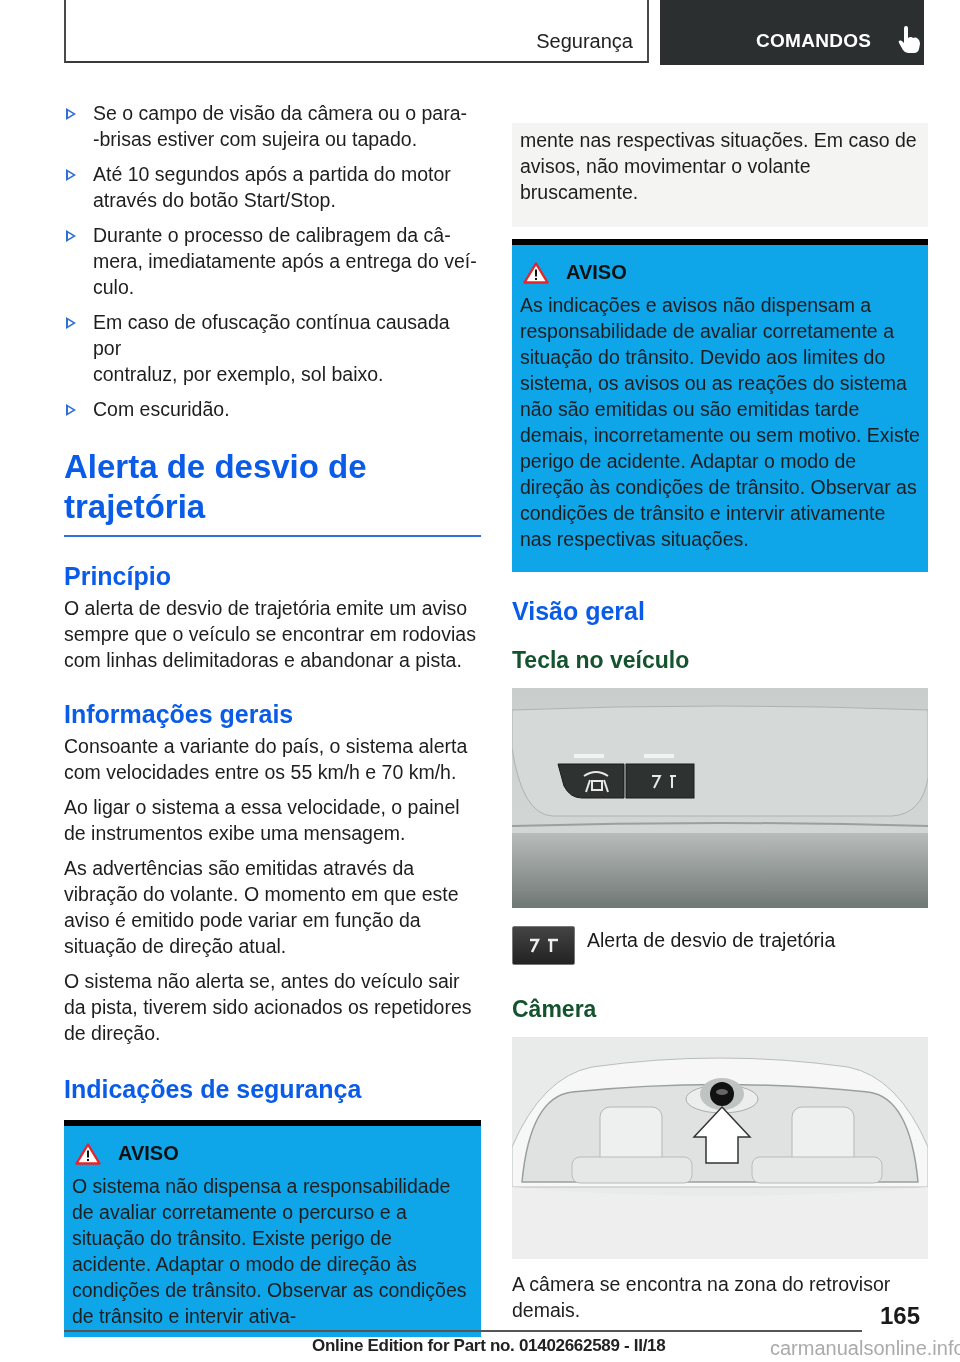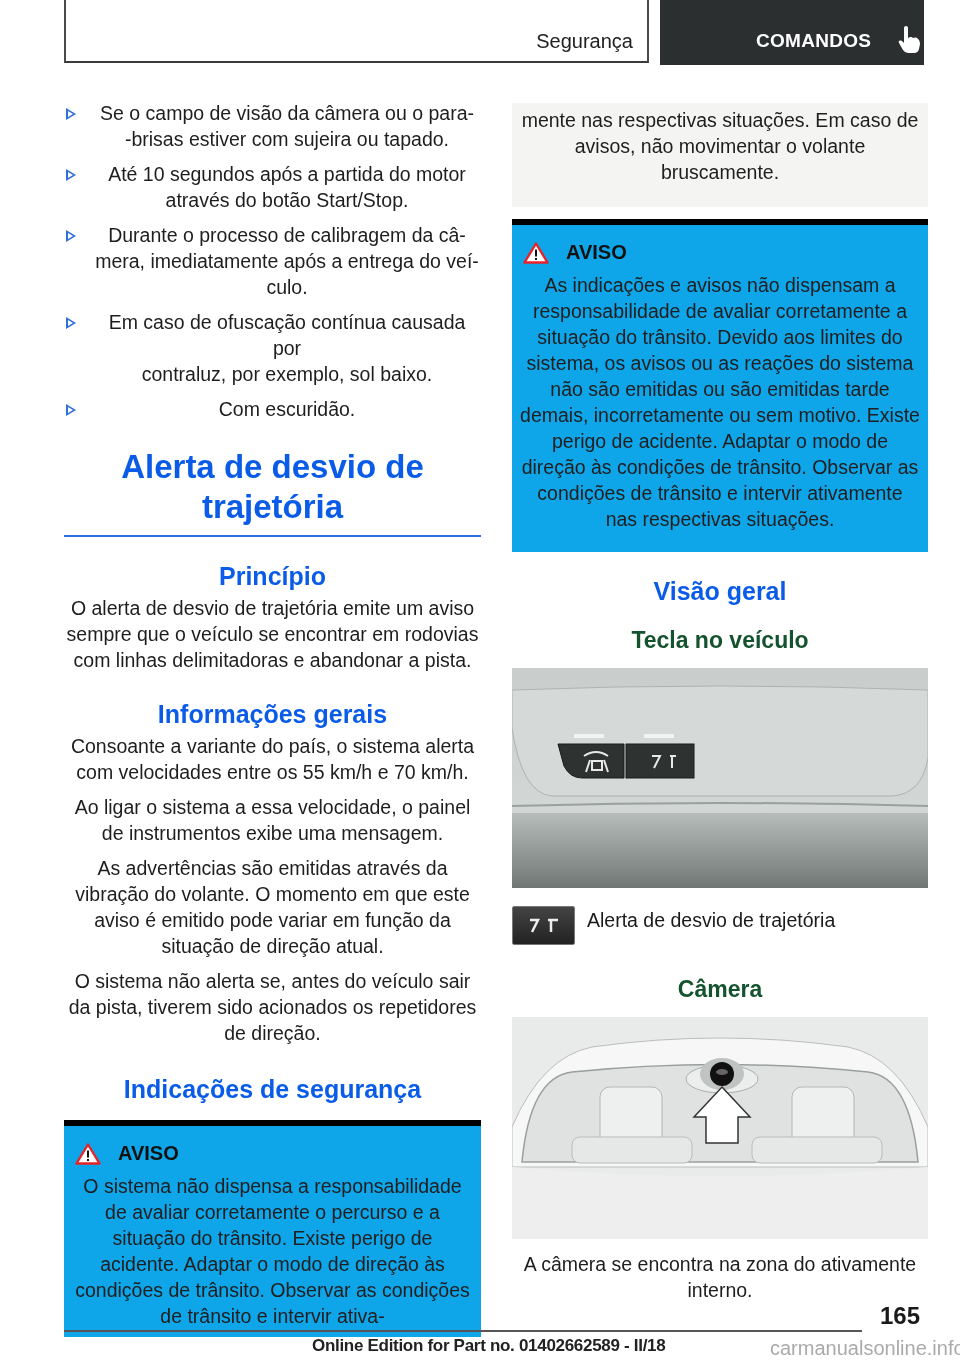--- a/index.html
+++ b/index.html
@@ -6,21 +6,21 @@
   html, body { width: 960px; height: 1362px; background: #ffffff; overflow: hidden; }
   body { position: relative; font-family: "Liberation Sans", sans-serif; color: #1a1a1a; }
 
   
   .hdr-left { position: absolute; left: 64px; top: 0; width: 585px; height: 63px; border-left: 2px solid #4a4a4a; border-bottom: 2px solid #3a3a3a; border-right: 2px solid #4a4a4a; }
   .hdr-left .lbl { position: absolute; right: 14px; top: 30px; font-size: 20px; color: #222; }
   .hdr-right { position: absolute; left: 660px; top: 0; width: 264px; height: 65px; background: #2b2f30; }
   .hdr-right .lbl { position: absolute; left: 96px; top: 30px; font-size: 19px; font-weight: bold; color: #fff; letter-spacing: 0.3px; }
   .hdr-right .hand { position: absolute; left: 238px; top: 26px; width: 22px; height: 28px; }
 
-  .col { position: absolute; text-align: center; }
+  .col { position: absolute; }
   .col-left { left: 64px; top: 100px; width: 417px; }
   .col-right { left: 512px; top: 100px; width: 416px; }
 
   .p { font-size: 19.5px; line-height: 26px; color: #1e1e1e; }
   .p + .p { margin-top: 9px; }
 
   ul.bullets { list-style: none; }
   ul.bullets li { position: relative; padding-left: 29px; font-size: 19.5px; line-height: 26px; margin-bottom: 9px; color: #1e1e1e; }
   ul.bullets li .tri { position: absolute; left: 2px; top: 8px; width: 0; height: 0; border-top: 6px solid transparent; border-bottom: 6px solid transparent; border-left: 10px solid #2f6fd6; }
   ul.bullets li .tri::after { content: ""; position: absolute; left: -8.5px; top: -3.5px; border-top: 3.5px solid transparent; border-bottom: 3.5px solid transparent; border-left: 5.5px solid #fff; }
@@ -28,21 +28,21 @@
   .h1 { font-size: 33px; font-weight: bold; color: #0a5ce8; line-height: 40px; margin-top: 25px; padding-bottom: 8px; border-bottom: 2px solid #2f6fe0; }
   .h2 { font-size: 25px; font-weight: bold; color: #0a5ce8; line-height: 30px; margin-top: 26px; margin-bottom: 4px; }
   .h3 { font-size: 23px; font-weight: bold; color: #14532d; line-height: 28px; }
 
   .warn { background: #0ea5e9; border-top: 6px solid #000000; padding: 16px 8px 10px 8px; }
   .warn-head { display: flex; align-items: center; margin-bottom: 8px; }
   .warn-head svg { width: 26px; height: 22px; margin-left: 3px; margin-right: 17px; }
   .warn-head .t { font-size: 20px; font-weight: bold; color: #111; }
   .warn .p { font-size: 19.5px; line-height: 26px; }
 
-  .cont { background: #f4f4f2; padding: 4px 8px 22px 8px; }
+  .cont { background: #f4f4f2; padding: 4px 8px 22px 8px; margin-top: 20px; }
 
   .figure { width: 416px; overflow: hidden; }
   .caption-row { display: flex; align-items: flex-start; margin-top: 18px; }
   .caption-row .chip { width: 63px; height: 39px; background: linear-gradient(#444,#222); border: 1px solid #777; border-radius: 2px; display: flex; align-items: center; justify-content: center; margin-right: 12px; flex: none; }
   .caption-row .txt { font-size: 19.5px; line-height: 26px; margin-top: 1px; }
 
   
   .page-num { position: absolute; left: 880px; top: 1302px; font-size: 24px; font-weight: bold; color: #1a1a1a; }
   .footer-rule { position: absolute; left: 64px; top: 1330px; width: 798px; height: 2px; background: #555; }
   .footer-text { position: absolute; left: 312px; top: 1336px; font-size: 17px; color: #222; letter-spacing: -0.3px; font-weight: bold; }
@@ -175,19 +175,19 @@
       <rect x="240" y="120" width="130" height="26" rx="8" fill="#e6e8e7" stroke="#b8bcba"></rect>
       <ellipse cx="210" cy="62" rx="36" ry="14" fill="#eceeed" stroke="#a9aeac"></ellipse>
       <ellipse cx="210" cy="57" rx="22" ry="16" fill="#bfc3c1"></ellipse>
       <circle cx="210" cy="57" r="12" fill="#111"></circle>
       <ellipse cx="210" cy="55" rx="6" ry="3" fill="#666"></ellipse>
       <path d="M210 70 L238 100 L226 100 L226 126 L194 126 L194 100 L182 100 Z" fill="#ffffff" stroke="#333" stroke-width="1.5"></path>
       <path d="M0 222 L0 150 Q208 168 416 150 L416 222 Z" fill="#edeeed"></path>
     </svg>
   </div>
 
-  <div class="p" style="margin-top:12px">A câmera se encontra na zona do ativamente interno.</div>
+  <div class="p" style="margin-top:12px">A câmera se encontra na zona do retrovisor demais.</div>
 </div>
 
 <div class="page-num">165</div>
 <div class="footer-rule"></div>
 <div class="footer-text">Online Edition for Part no. 01402662589 - II/18</div>
 <div class="footer-site">carmanualsonline.info</div>
 
 </body></html>

